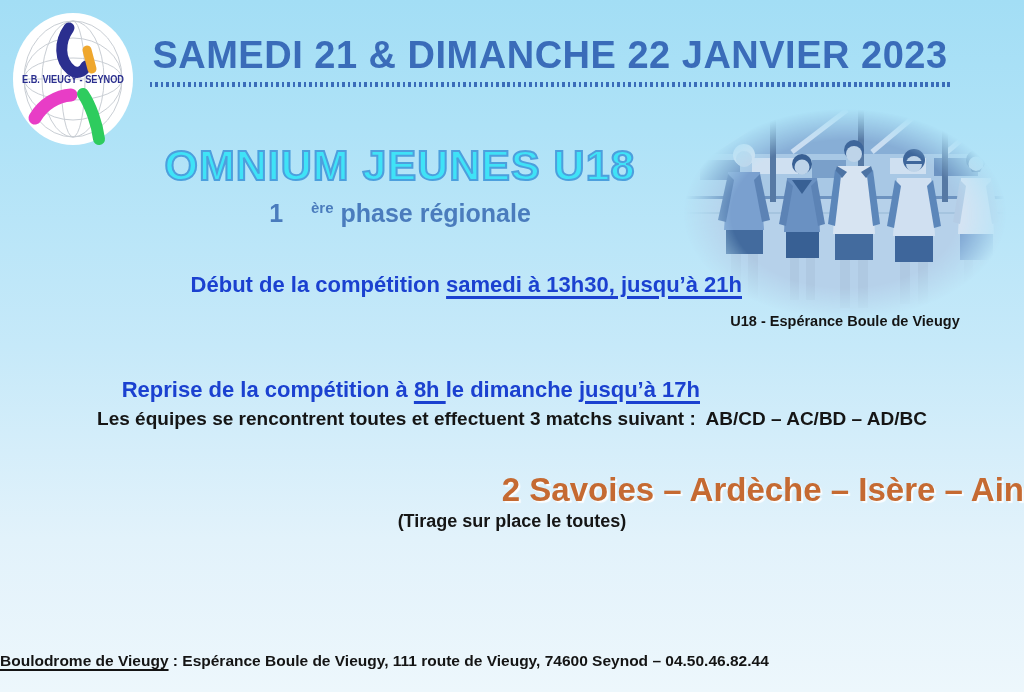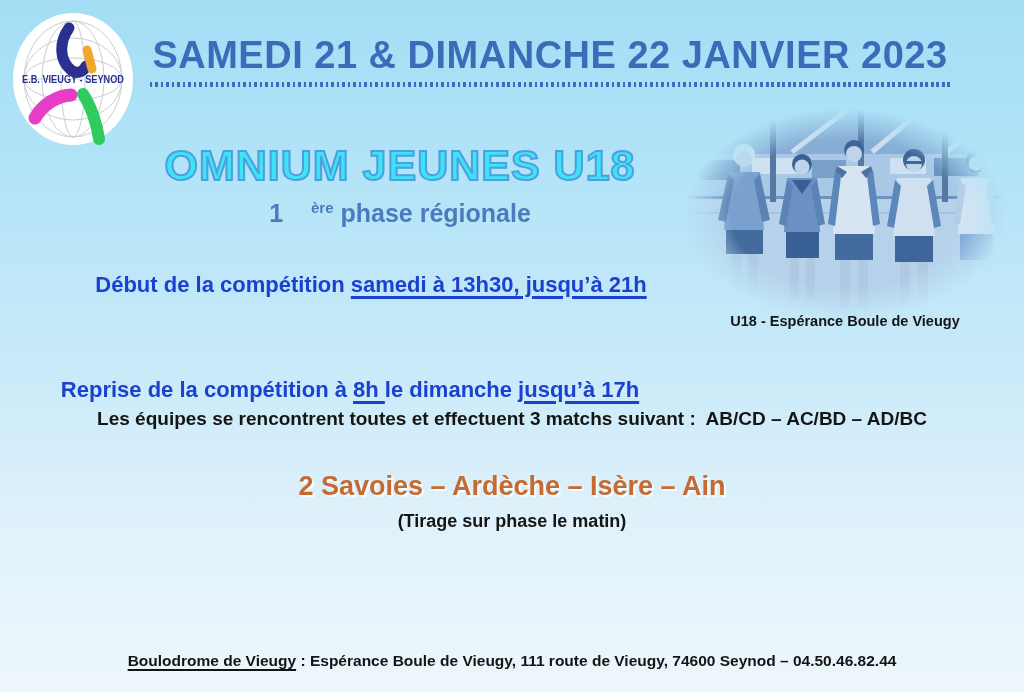--- a/index.html
+++ b/index.html
@@ -52,56 +52,56 @@
   .photo svg { display: block; }
   .photo-caption {
     position: absolute; left: 682px; top: 313px; width: 326px;
     text-align: center;
     font-size: 14.5px; font-weight: bold; color: #141414;
     white-space: nowrap;
   }
   .sched {
     position: absolute;
     font-size: 22px; font-weight: bold; color: #1b41d0;
-    text-align: center; white-space: pre; line-height: 1.2;
+    text-align: right; white-space: pre; line-height: 1.2;
   }
   .sched-start { left: 0; top: 272px; width: 742px; }
   .sched-resume { left: 0; top: 341px; width: 700px; margin-top: 36px; }
   .u {
     text-decoration: underline;
     text-decoration-thickness: 2.5px;
     text-underline-offset: 4px;
   }
   .teams-line {
     position: absolute; left: 0; top: 408px; width: 1024px;
     text-align: center; white-space: pre;
     font-size: 19px; font-weight: bold; color: #151515;
   }
   .regions-line {
     position: absolute; left: 0; top: 471px; width: 1024px;
-    text-align: center; white-space: pre;
-    font-size: 27px; font-weight: bold; color: #c56a32;
+    text-align: right; white-space: pre;
+    font-size: 33px; font-weight: bold; color: #c56a32;
     text-shadow: 2px 2px 1px rgba(255,255,255,0.85);
   }
   .draw-line {
     position: absolute; left: 0; top: 511px; width: 1024px;
     text-align: center; white-space: pre;
     font-size: 18px; font-weight: bold; color: #151515;
   }
   .banner {
     position: absolute; left: 0; top: 590px; width: 1024px;
     text-align: center; white-space: nowrap;
     font-size: 30px; font-weight: bold; letter-spacing: 0.5px;
     color: #39dcf6;
     -webkit-text-stroke: 1.6px #2a7fd6;
     text-shadow: 1px 2px 2px rgba(42,127,214,0.35);
   }
   .footer {
     position: absolute; left: 0; top: 652px; width: 1024px;
-    text-align: center; white-space: pre;
+    text-align: left; white-space: pre;
     font-size: 15.5px; font-weight: bold; color: #141414;
   }
   .footer .u { text-decoration-thickness: 2px; text-underline-offset: 3px; }
 </style>
 </head>
 <body>
 
 <div class="page">
 
   <div class="logo">
@@ -224,18 +224,18 @@
   <div class="photo-caption">U18 - Espérance Boule de Vieugy</div>
 
   <div class="sched sched-start"><span>Début de la compétition </span><span class="u">samedi à 13h30, jusqu’à 21h</span></div>
 
   <div class="sched sched-resume"><span>Reprise de la compétition à </span><span class="u">8h </span><span>le dimanche </span><span class="u">jusqu’à 17h</span></div>
 
   <div class="teams-line">Les équipes se rencontrent toutes et effectuent 3 matchs suivant :  AB/CD – AC/BD – AD/BC</div>
 
   <div class="regions-line">2 Savoies – Ardèche – Isère – Ain</div>
 
-  <div class="draw-line">(Tirage sur phase le matin)</div>
+  <div class="draw-line">(Tirage sur place le toutes)</div>
 
 
   <div class="footer"><span class="u">Boulodrome de Vieugy</span><span> : Espérance Boule de Vieugy, 111 route de Vieugy, 74600 Seynod – 04.50.46.82.44</span></div>
 
 </div>
 
 </body></html>

